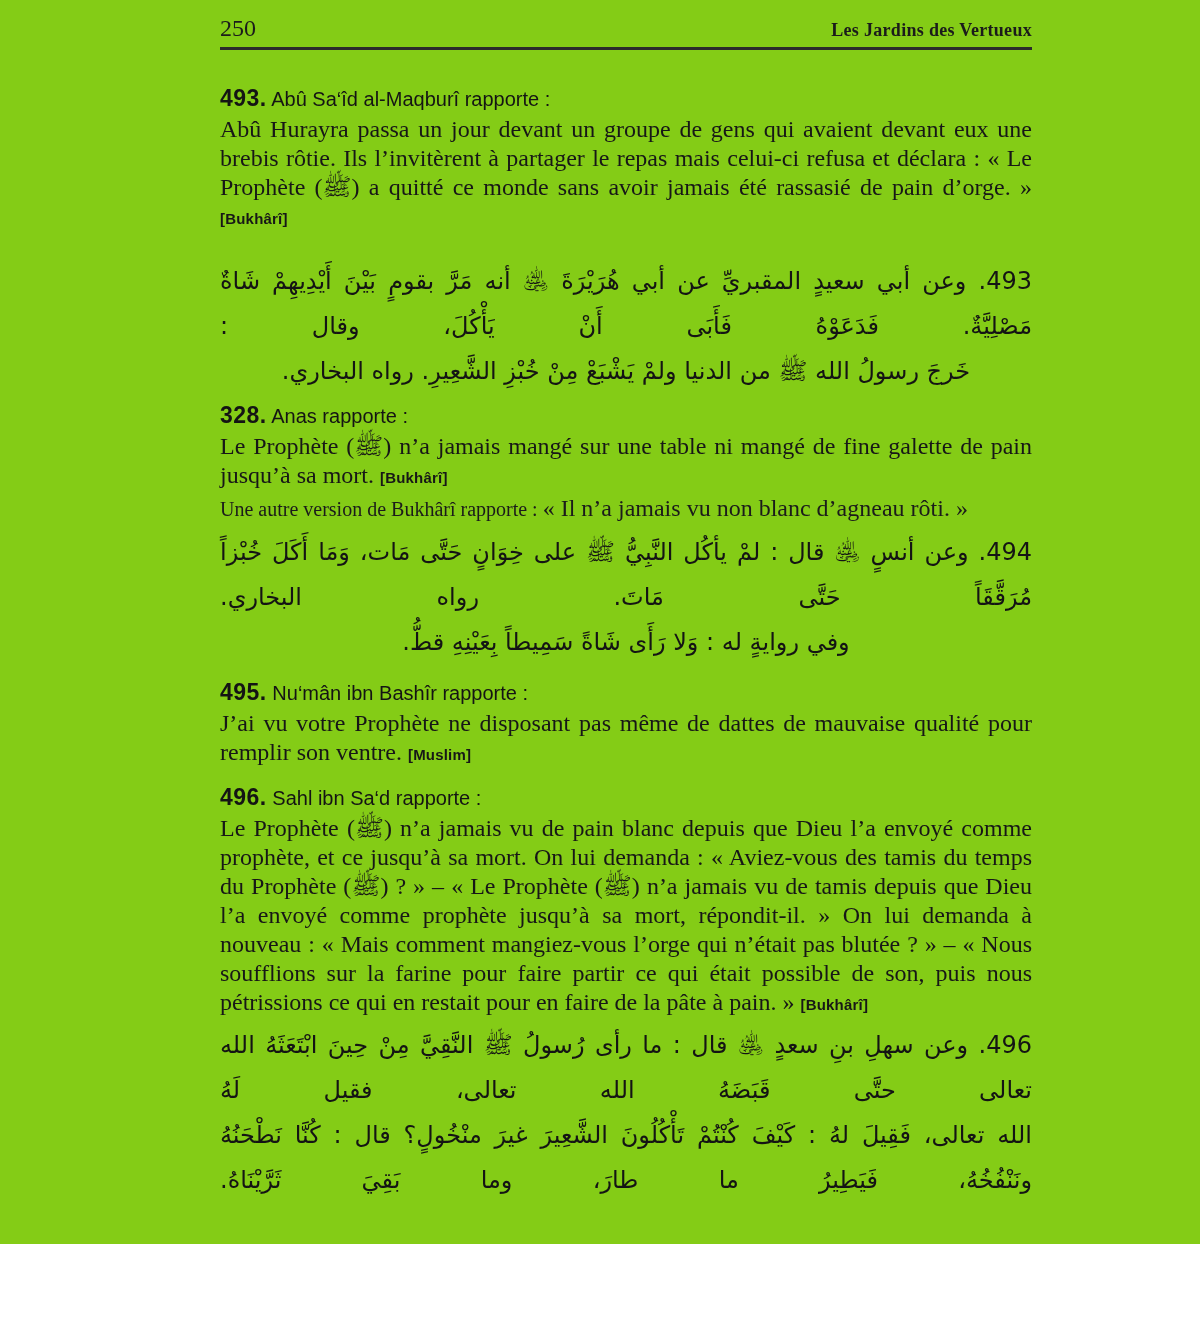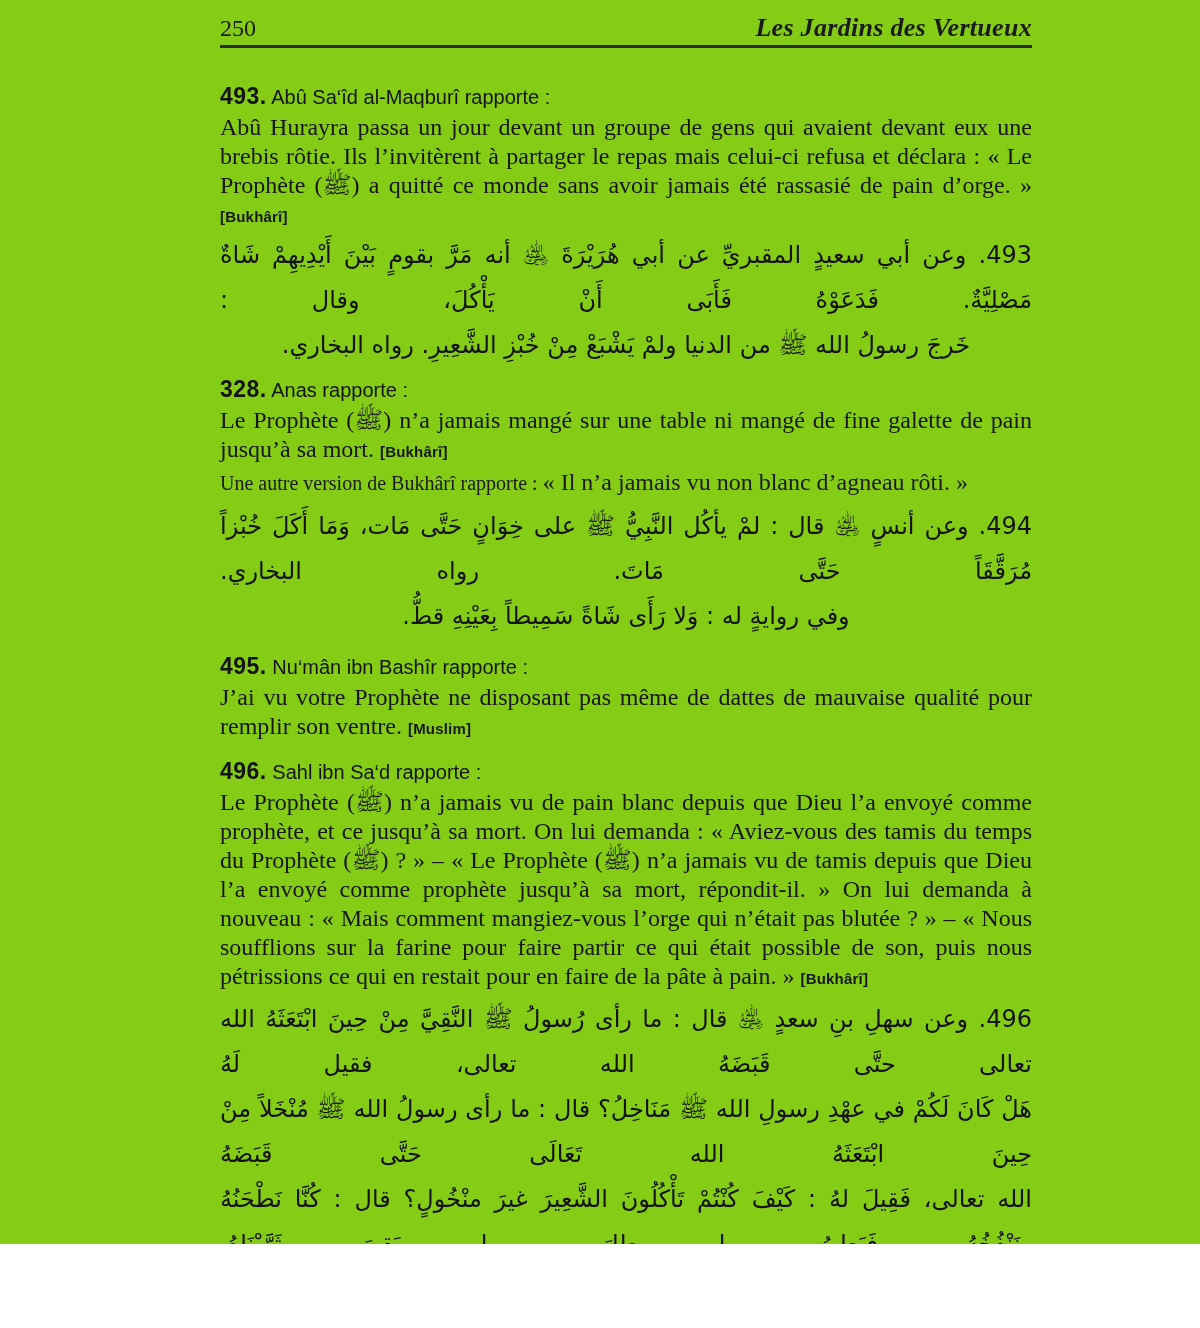--- a/index.html
+++ b/index.html
@@ -16,23 +16,22 @@
   }
   
   .hdr {
     display: flex;
     justify-content: space-between;
     align-items: baseline;
     font-size: 24px;
     line-height: 28px;
   }
   .hdr .title {
-    font-style: italic;
     font-weight: 600;
-    font-size: 26px;
+    font-size: 18px;
     letter-spacing: 0.3px;
   }
   .rule {
     margin-top: 3px;
     border-bottom: 3px solid #2b2b2b;
   }
   
   section.hadith { display: block; }
   .s493 { margin-top: 36px; }
   .s494 { margin-top: 9px; }
@@ -71,21 +70,21 @@
     text-align: justify;
   }
   p.variant .vq { font-size: 24px; }
   
   .arabic {
     direction: rtl;
     font-family: "DejaVu Sans", sans-serif;
     font-size: 24px;
     line-height: 45px;
     color: #141414;
-    margin-top: 2px;
+    margin-top: 26px;
   }
   .s494 .arabic { margin-top: 6px; }
   .s495 .arabic { margin-top: 8px; }
   .s496 .arabic { margin-top: 4px; }
   .ar.just  { text-align: justify; text-align-last: justify; }
   .ar.center{ text-align: center; }
 </style>
 </head>
 <body>
 
@@ -119,19 +118,18 @@
   <section class="hadith s495">
     <h2 class="hhead"><span class="num">495.</span> <span>Nu‘mân ibn Bashîr rapporte :</span></h2>
     <p class="body"><span>J’ai vu votre Prophète ne disposant pas même de dattes de mauvaise qualité pour remplir son ventre. </span><span class="src">[Muslim]</span></p>
   </section>
 
   <section class="hadith s496">
     <h2 class="hhead"><span class="num">496.</span> <span>Sahl ibn Sa‘d rapporte :</span></h2>
     <p class="body"><span>Le Prophète (ﷺ) n’a jamais vu de pain blanc depuis que Dieu l’a envoyé comme prophète, et ce jusqu’à sa mort. On lui demanda : « Aviez-vous des tamis du temps du Prophète (ﷺ) ? » – « Le Prophète (ﷺ) n’a jamais vu de tamis depuis que Dieu l’a envoyé comme prophète jusqu’à sa mort, répondit-il. » On lui demanda à nouveau : « Mais comment mangiez-vous l’orge qui n’était pas blutée ? » – « Nous soufflions sur la farine pour faire partir ce qui était possible de son, puis nous pétrissions ce qui en restait pour en faire de la pâte à pain. » </span><span class="src">[Bukhârî]</span></p>
     <div class="arabic">
       <div class="ar just">496. وعن سهلِ بنِ سعدٍ ﵁ قال : ما رأى رُسولُ ﷺ النَّقِيَّ مِنْ حِينَ ابْتَعَثَهُ الله تعالى حتَّى قَبَضَهُ الله تعالى، فقيل لَهُ</div>
-      <div class="ar just">هَلْ كَانَ لَكُمْ في عهْدِ رسولِ الله ﷺ مَنَاخِلُ؟ قال : ما رأى رسولُ الله ﷺ مُنْخَلاً مِنْ حِينَ ابْتَعَثَهُ الله تَعَالَى حَتَّى قَبَضَهُ</div>
       <div class="ar just">الله تعالى، فَقِيلَ لهُ : كَيْفَ كُنْتُمْ تَأْكُلُونَ الشَّعِيرَ غيرَ منْخُولٍ؟ قال : كُنَّا نَطْحَنُهُ ونَنْفُخُهُ، فَيَطِيرُ ما طارَ، وما بَقِيَ ثَرَّيْنَاهُ.</div>
 
     </div>
   </section>
 
 </div>
 
 </body></html>

